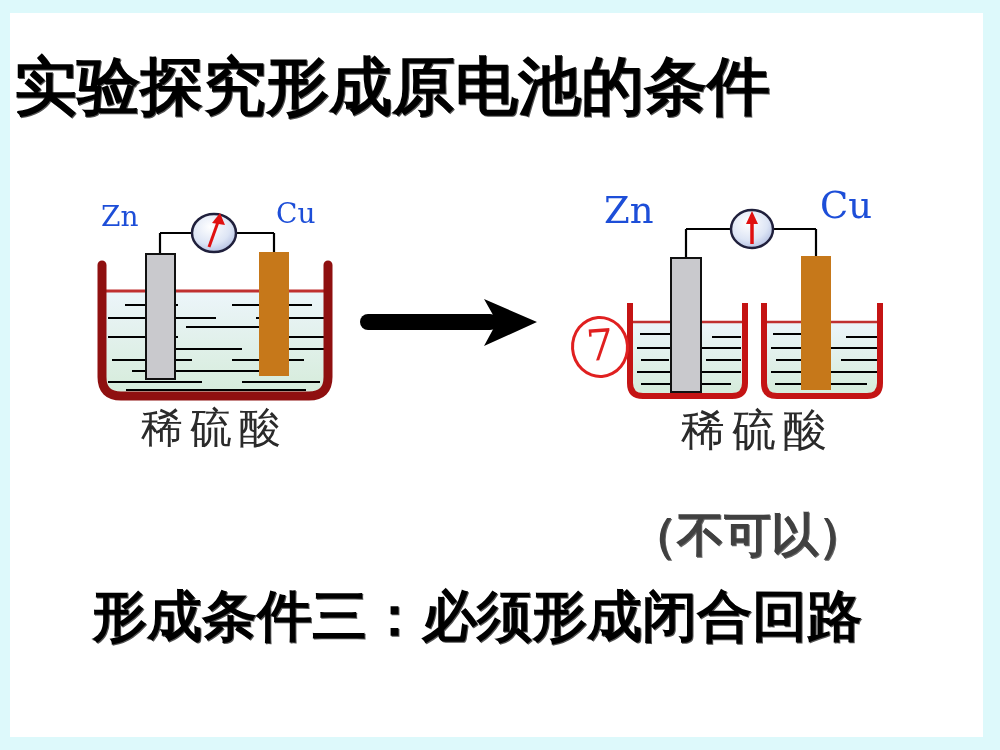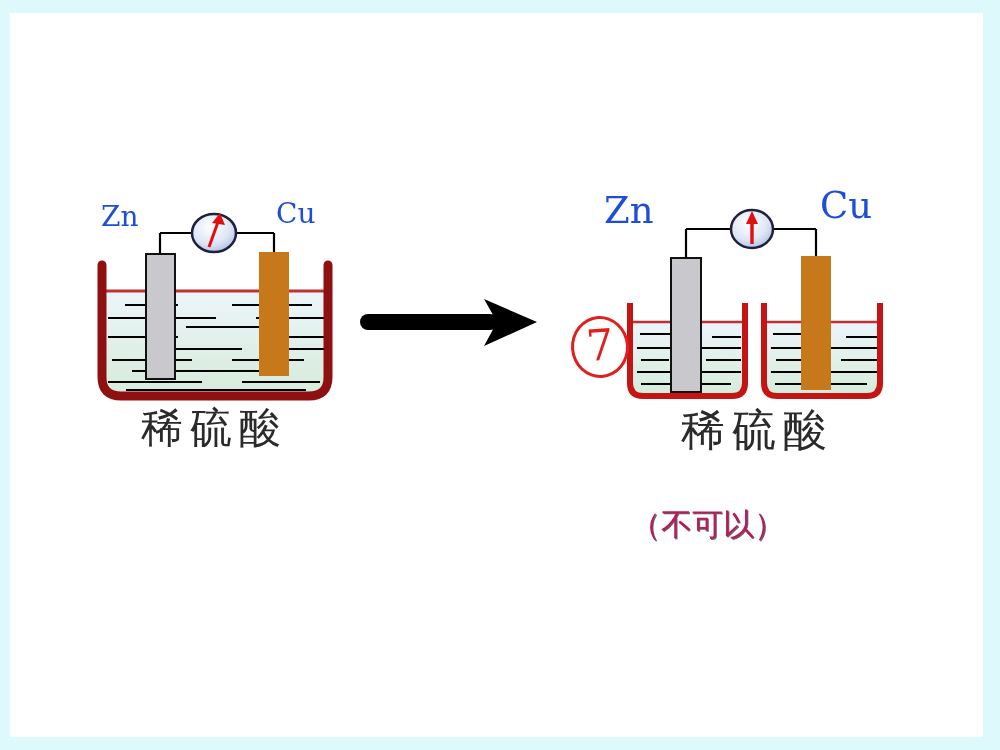--- a/index.html
+++ b/index.html
@@ -13,21 +13,21 @@
   .serif-label{font-family:"DejaVu Serif","Liberation Serif",serif;color:#1d4ed8;}
   .lbl-zn-left{left:101px;top:200px;font-size:28px;}
   .lbl-cu-left{left:276px;top:197px;font-size:28px;}
   .lbl-sol-left{left:141px;top:400px;font-size:42px;letter-spacing:7px;color:#2a2a2a;font-weight:500;}
   .lbl-zn-right{left:604px;top:189px;font-size:37px;}
   .lbl-cu-right{left:820px;top:184px;font-size:37px;}
   .lbl-sol-right{left:681px;top:401px;font-size:44px;letter-spacing:7px;color:#2a2a2a;font-weight:500;}
   .circle7{left:571px;top:316px;width:52px;height:56px;border:3.5px solid #e02020;
            border-radius:50%;color:#e02020;font-size:43px;line-height:52px;text-align:center;
            font-family:"DejaVu Serif","Liberation Serif",serif;transform:rotate(-4deg);}
-  .verdict{left:630px;top:504px;font-size:31px;font-weight:400;color:#be185d;
+  .verdict{left:630px;top:504px;font-size:47px;font-weight:700;color:#404040;
            text-shadow:1px 1px 0 #666;}
   .conclusion{left:92px;top:580px;font-size:55px;font-weight:900;color:#000;
               text-shadow:1px 1px 0 #555;}
 </style>
 </head>
 <body>
 
 <div class="stage">
   <div class="slide"></div>
 
@@ -76,24 +76,26 @@
       <path d="M630 303 V383 Q630 396 643 396 H732 Q745 396 745 383 V303" stroke="#c41414" stroke-width="6" fill="none"></path>
       <path d="M764 303 V383 Q764 396 777 396 H867 Q880 396 880 383 V303" stroke="#c41414" stroke-width="6" fill="none"></path>
       <g>
         <ellipse cx="752" cy="229" rx="21" ry="19" fill="url(#meterG)" stroke="#20203c" stroke-width="2.5"></ellipse>
         <line x1="752" y1="244" x2="752" y2="220" stroke="#e01010" stroke-width="3.5"></line>
         <polygon points="752,211 758,224 746,224" fill="#e01010"></polygon>
       </g>
     </g>
   </svg>
 
+  <div class="abs title">实验探究形成原电池的条件</div>
 
   <span class="abs serif-label lbl-zn-left">Zn</span>
   <span class="abs serif-label lbl-cu-left">Cu</span>
   <span class="abs lbl-sol-left">稀硫酸</span>
 
   <span class="abs circle7">7</span>
   <span class="abs serif-label lbl-zn-right">Zn</span>
   <span class="abs serif-label lbl-cu-right">Cu</span>
   <span class="abs lbl-sol-right">稀硫酸</span>
 
   <span class="abs verdict">（不可以）</span>
+  <div class="abs conclusion">形成条件三：必须形成闭合回路</div>
 </div>
 
 </body></html>

